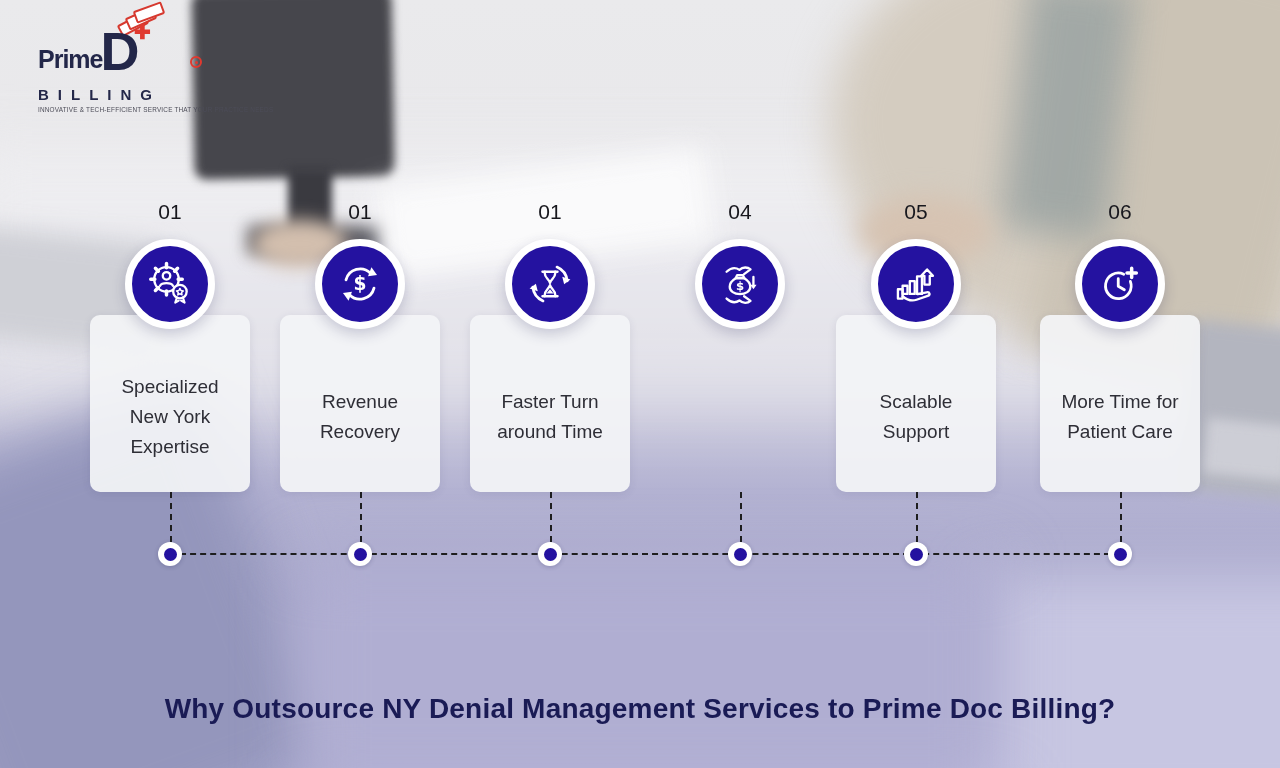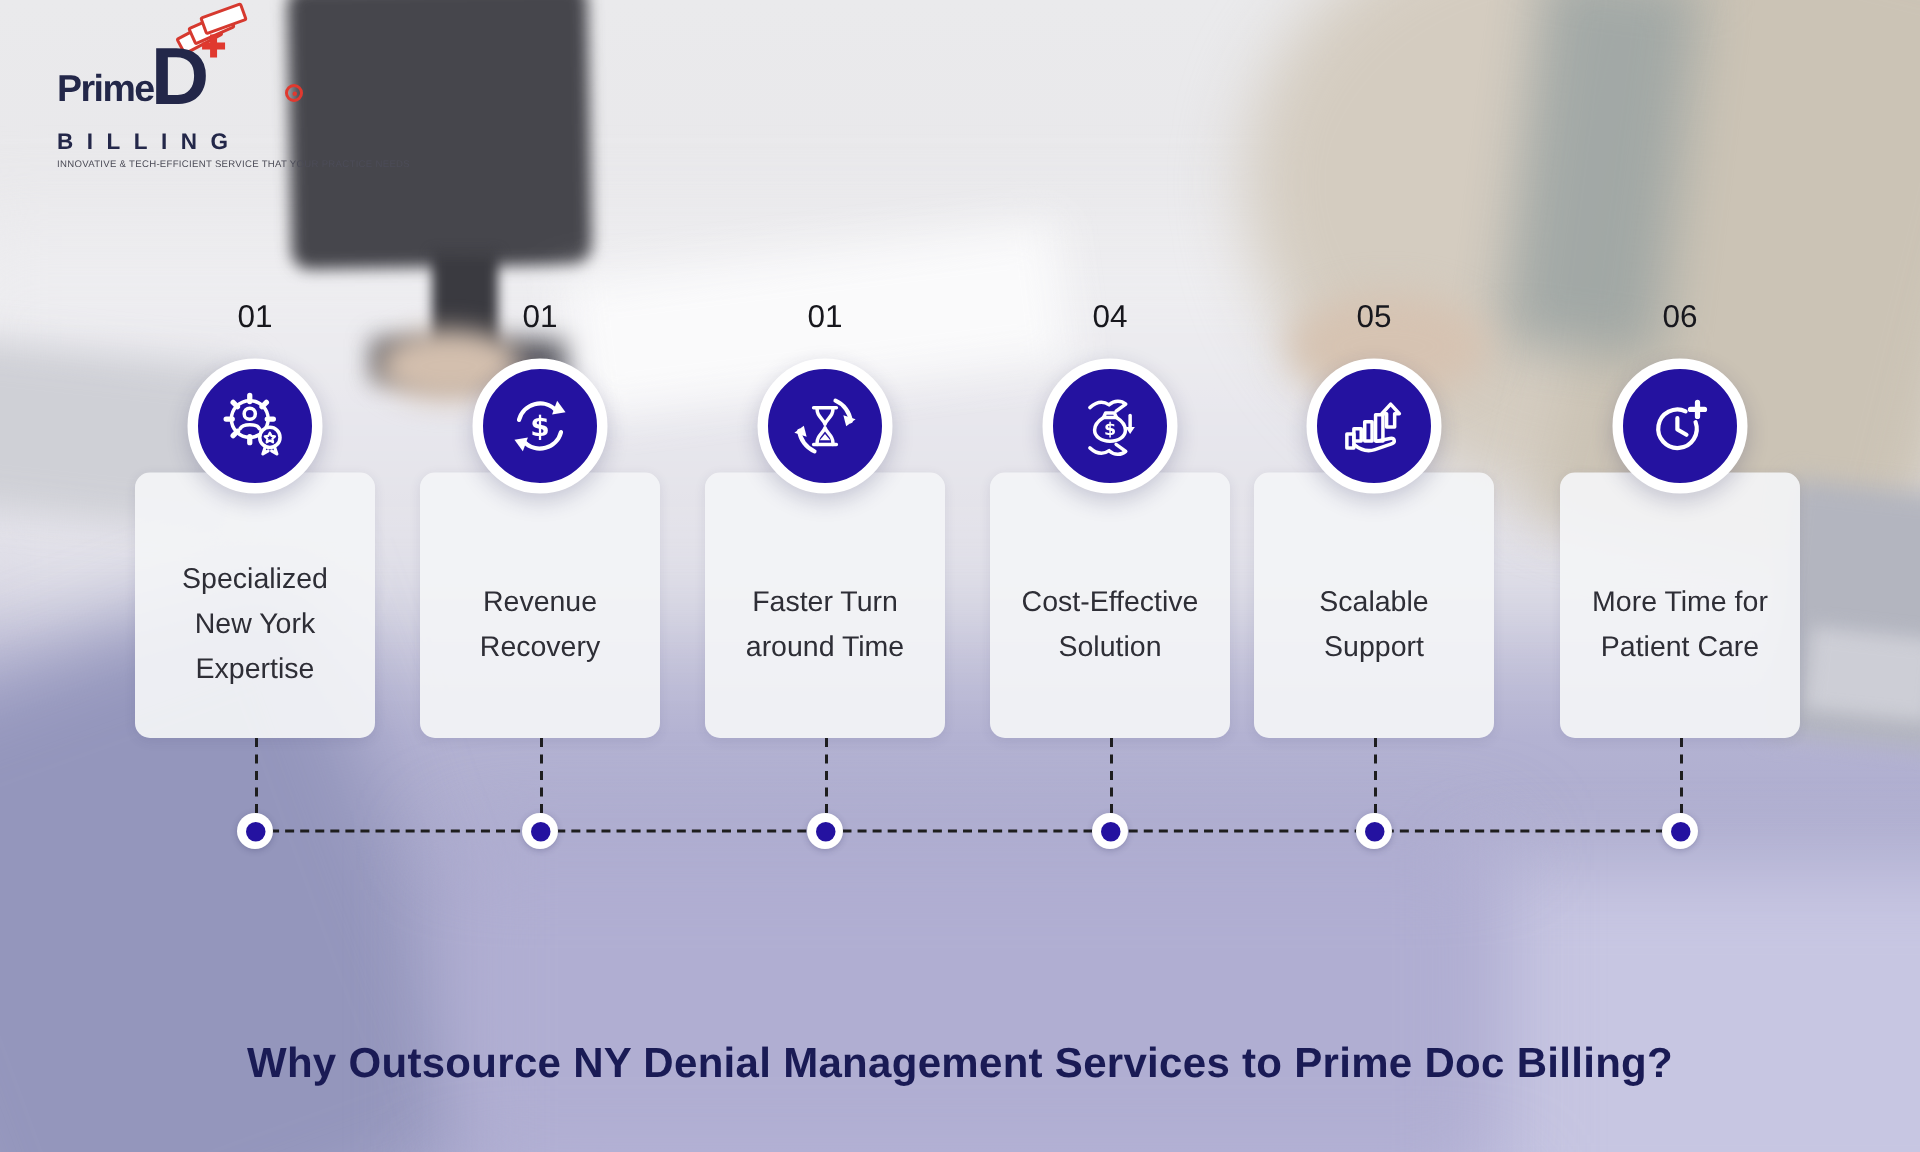--- a/index.html
+++ b/index.html
@@ -191,23 +191,20 @@
           <path d="M12.5 13.5c3.5-3.2 7.5-4 11-1.6 3-2.8 7-2.6 9.5-.4l-5.5 4"></path>
           <path d="M21.5 16.5l-1.2 2.6h7.4l-1.2-2.6z"></path>
           <path d="M20.3 19.1c-3.2 2-5.1 4.6-5.1 7.2 0 3.9 3.9 6.4 8.8 6.4s8.8-2.5 8.8-6.4c0-2.6-1.9-5.2-5.1-7.2"></path>
           <text x="24" y="29.3" font-size="10" font-weight="bold" fill="#fff" text-anchor="middle" stroke="none">$</text>
           <path d="M35.5 18v7"></path>
           <polygon points="32.8,24.6 38.2,24.6 35.5,28.6" fill="#fff" stroke="none"></polygon>
           <path d="M12.5 36.5c3.5 3.2 7.5 4 11 1.6 3 2.8 7 2.6 9.5.4l-5.5-4"></path>
         </g>
       </svg>
     </div>
-    <div class="card">
-      <div class="card-label">Cost-Effective Solution</div>
-    </div>
     <div class="vline"></div>
     <div class="dot">
         <i></i>
       </div>
   </div>
 
   <div class="column" style="left:836px">
     <div class="num">05</div>
     <div class="badge">
       <svg width="56" height="56" viewBox="0 0 48 48">

